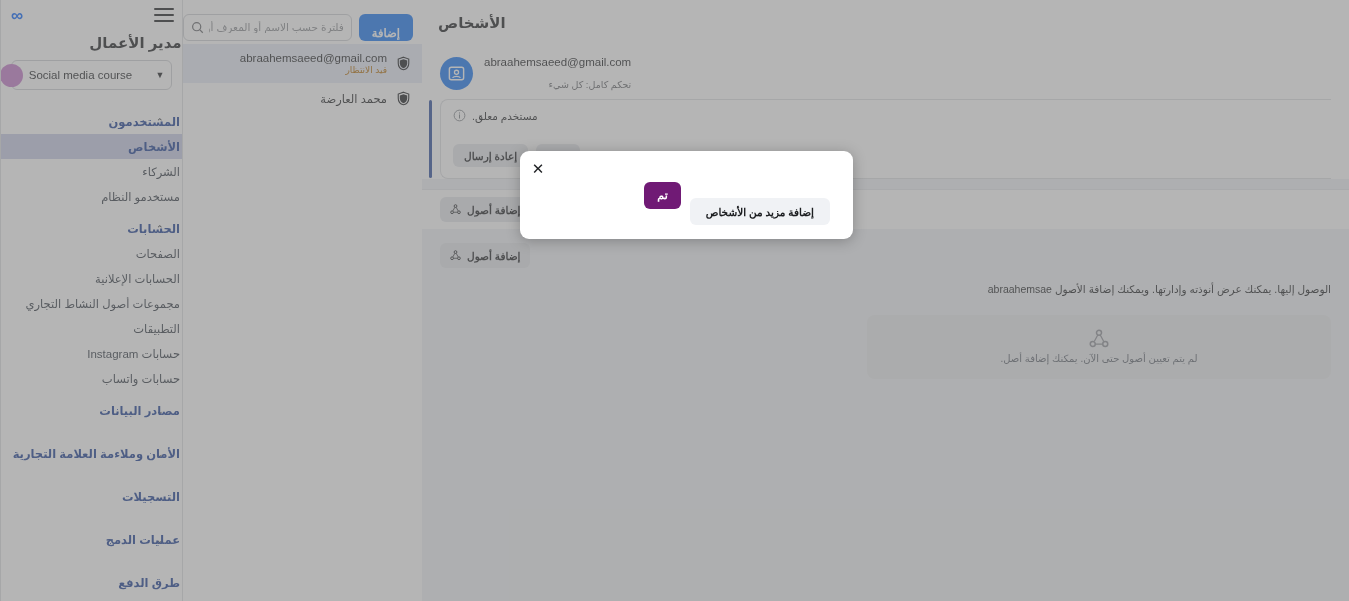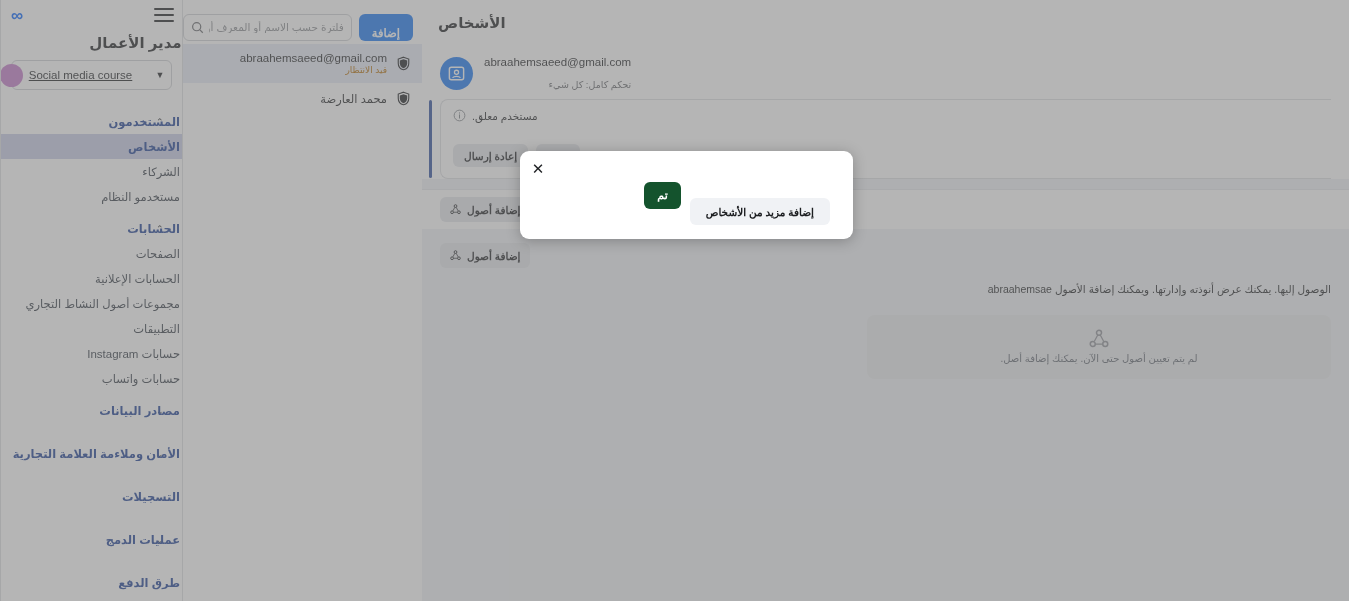--- a/index.html
+++ b/index.html
@@ -91,21 +91,20 @@
     flex: 0 0 22px;
   }
   .biz-name {
     flex: 1;
     font-size: 11.5px;
     color: #1c1e21;
     text-align: center;
     white-space: nowrap;
     overflow: hidden;
     direction: ltr;
-    text-decoration: underline;
   }
   .biz-avatar {
     position: absolute;
     left: -12px; top: 3px;
     width: 23px; height: 23px;
     border-radius: 50%;
     background: #c47bc9;
   }
 
   .sb-nav { padding-top: 2px; }
@@ -435,21 +434,21 @@
   }
   .modal-footer {
     margin-top: 21px;
     padding: 0 23px 14px 23px;
     display: flex;
     flex-direction: row-reverse;
     justify-content: flex-end;
     gap: 9px;
   }
   .btn-primary {
-    background: #14532d;
+    background: #701a75;
     color: #fff;
     font-size: 11px;
     font-weight: 700;
     border: none;
     border-radius: 6px;
     height: 27px;
     padding: 0 13px;
     cursor: pointer;
   }
   .btn-secondary {

